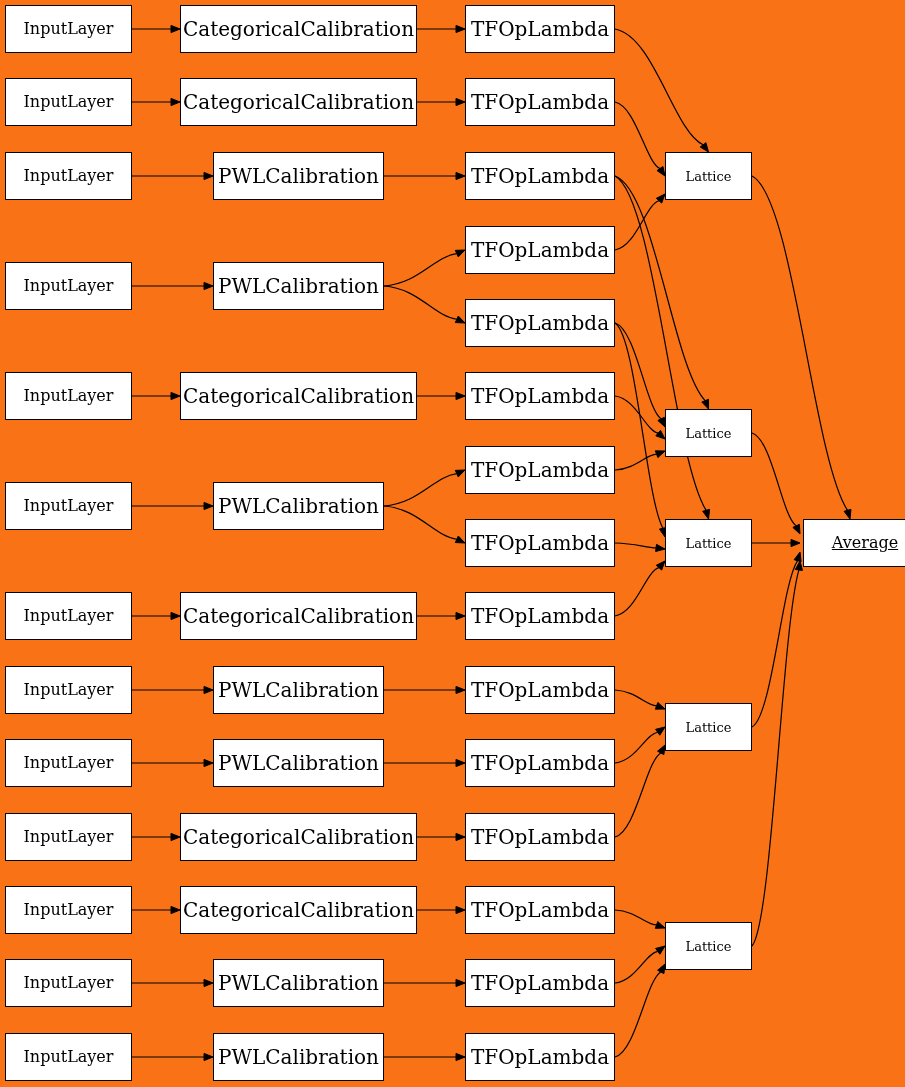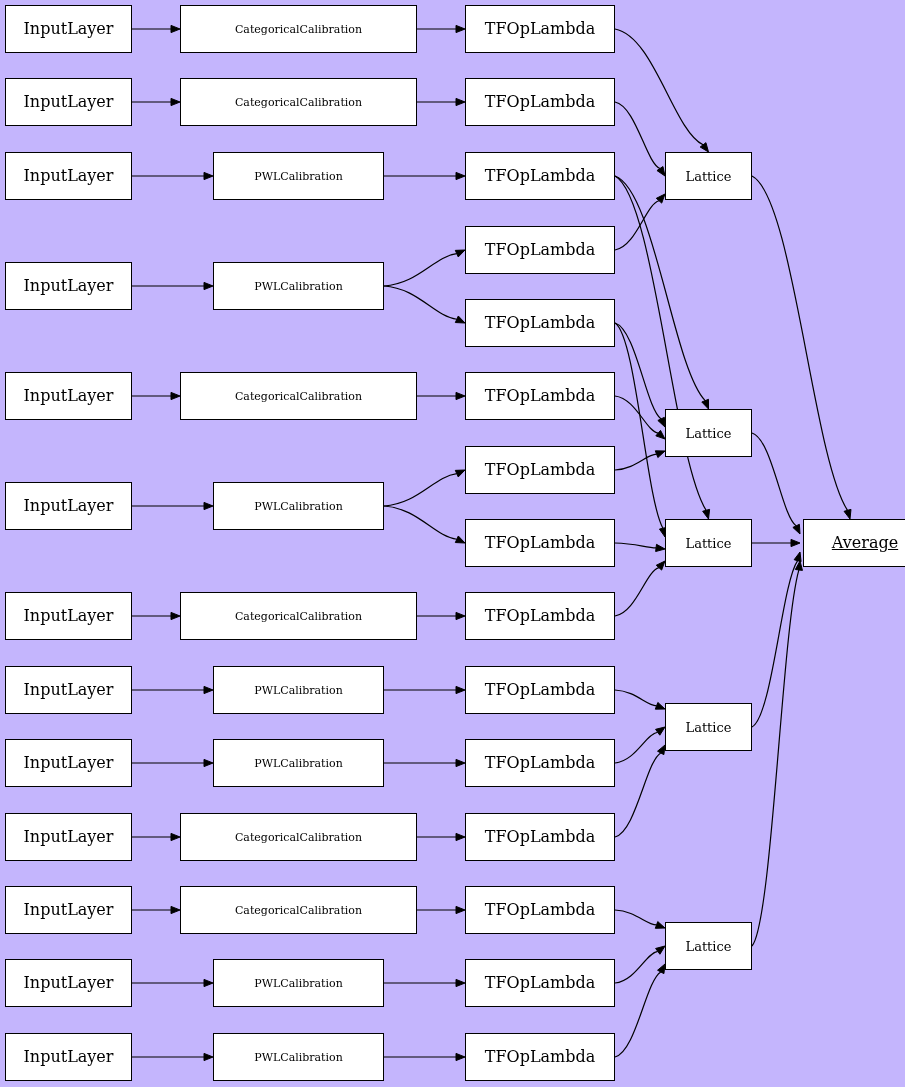--- a/index.html
+++ b/index.html
@@ -1,24 +1,24 @@
 <!DOCTYPE html>
 <html><head>
 <meta charset="utf-8">
 <style>
   html,body{margin:0;padding:0;background:#ffffff;}
-  #canvas{position:relative;width:905px;height:1087px;background:#c4b5fd;
+  #canvas{position:relative;width:905px;height:1087px;background:#f97316;
           font-family:"DejaVu Serif","Liberation Serif",serif;overflow:hidden;}
   .node{position:absolute;box-sizing:border-box;border:1px solid #000000;
         background:#ffffff;display:flex;align-items:center;justify-content:center;
         color:#000000;white-space:nowrap;}
   .node span{display:block;line-height:1;}
   .lbl-in{font-size:16px;}
-  .lbl-cal{font-size:11px;}
-  .lbl-tf{font-size:16px;}
+  .lbl-cal{font-size:20px;}
+  .lbl-tf{font-size:20px;}
   .lbl-lat{font-size:13px;}
   .lbl-avg{font-size:16px;}
   svg.edges{position:absolute;left:0;top:0;width:905px;height:1087px;
             pointer-events:none;overflow:visible;}
   svg.edges path,svg.edges line{fill:none;stroke:#000000;stroke-width:1.2;}
   svg.edges polygon{fill:#000000;stroke:#000000;stroke-width:1;}
 </style>
 </head>
 <body>
 

